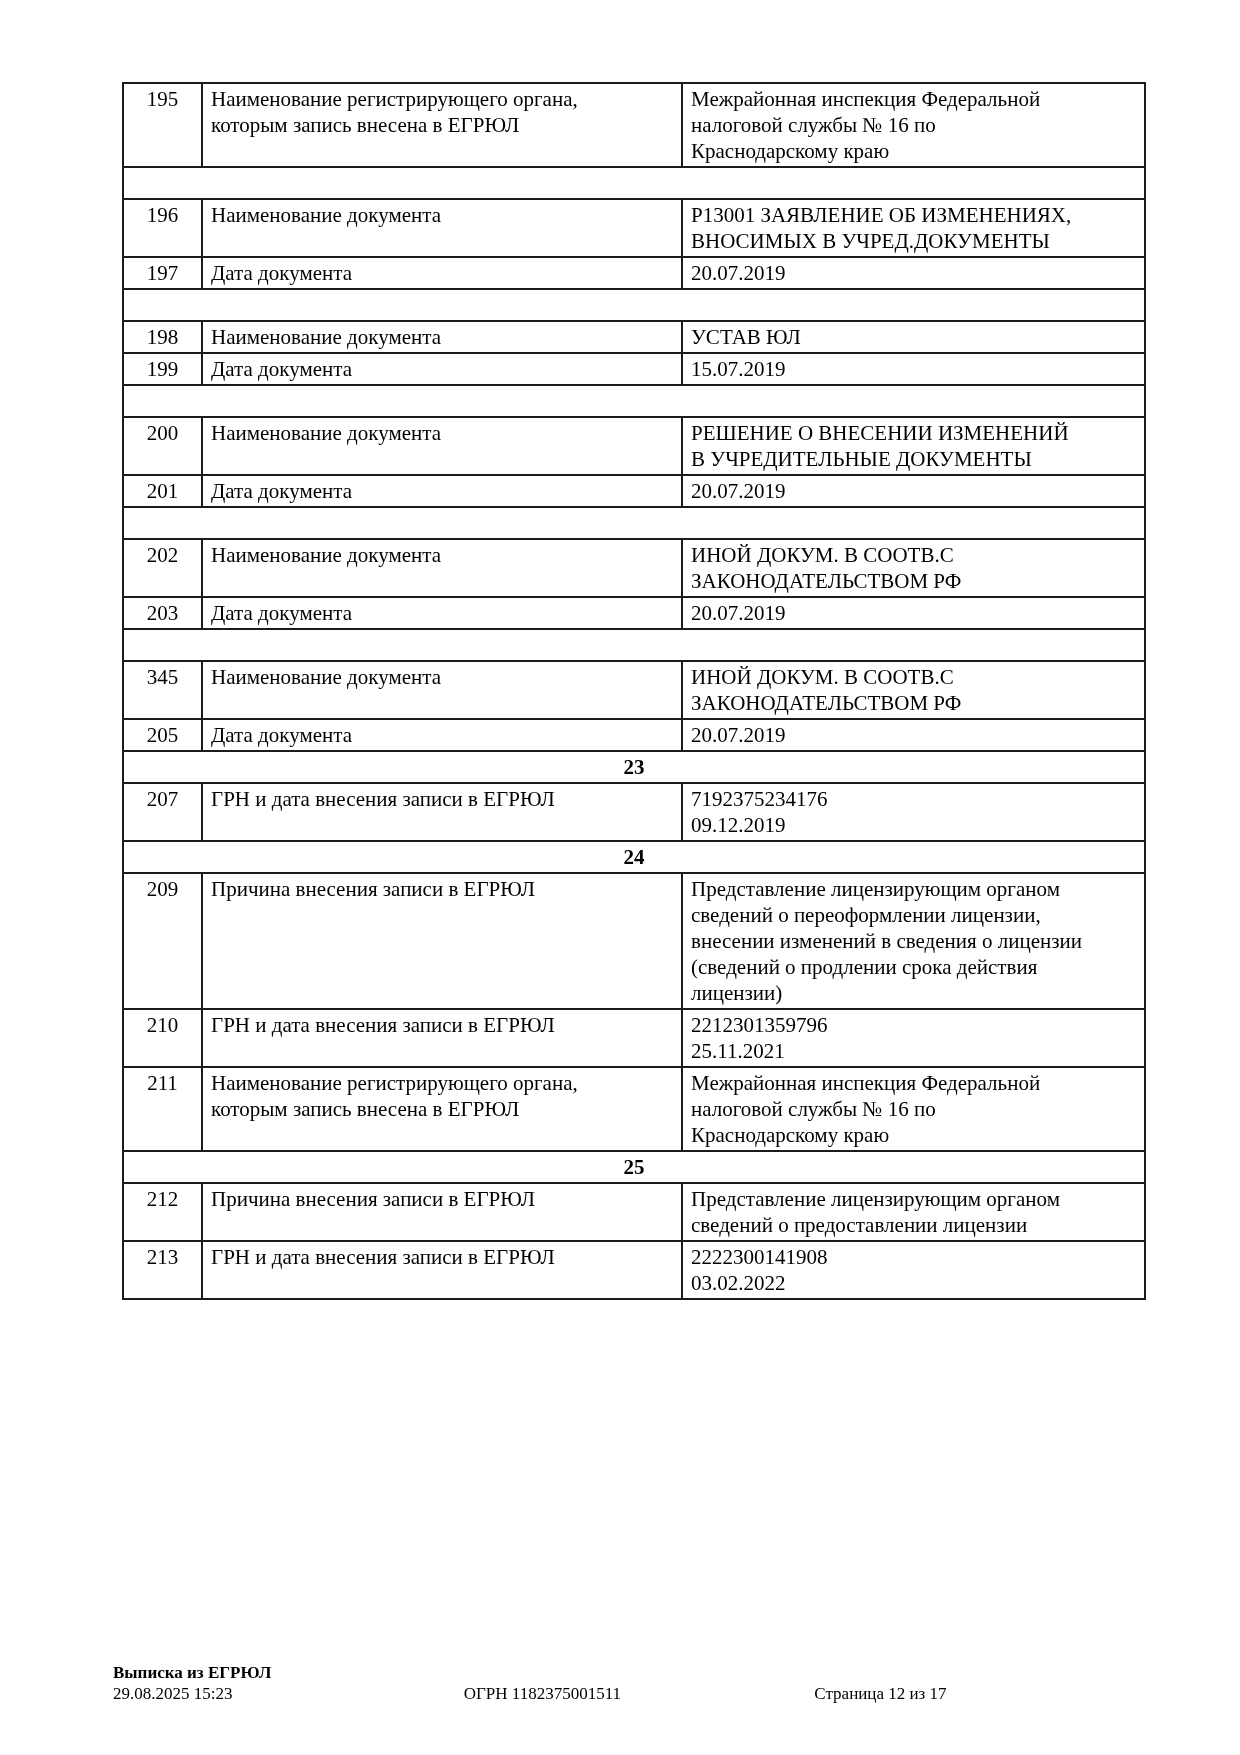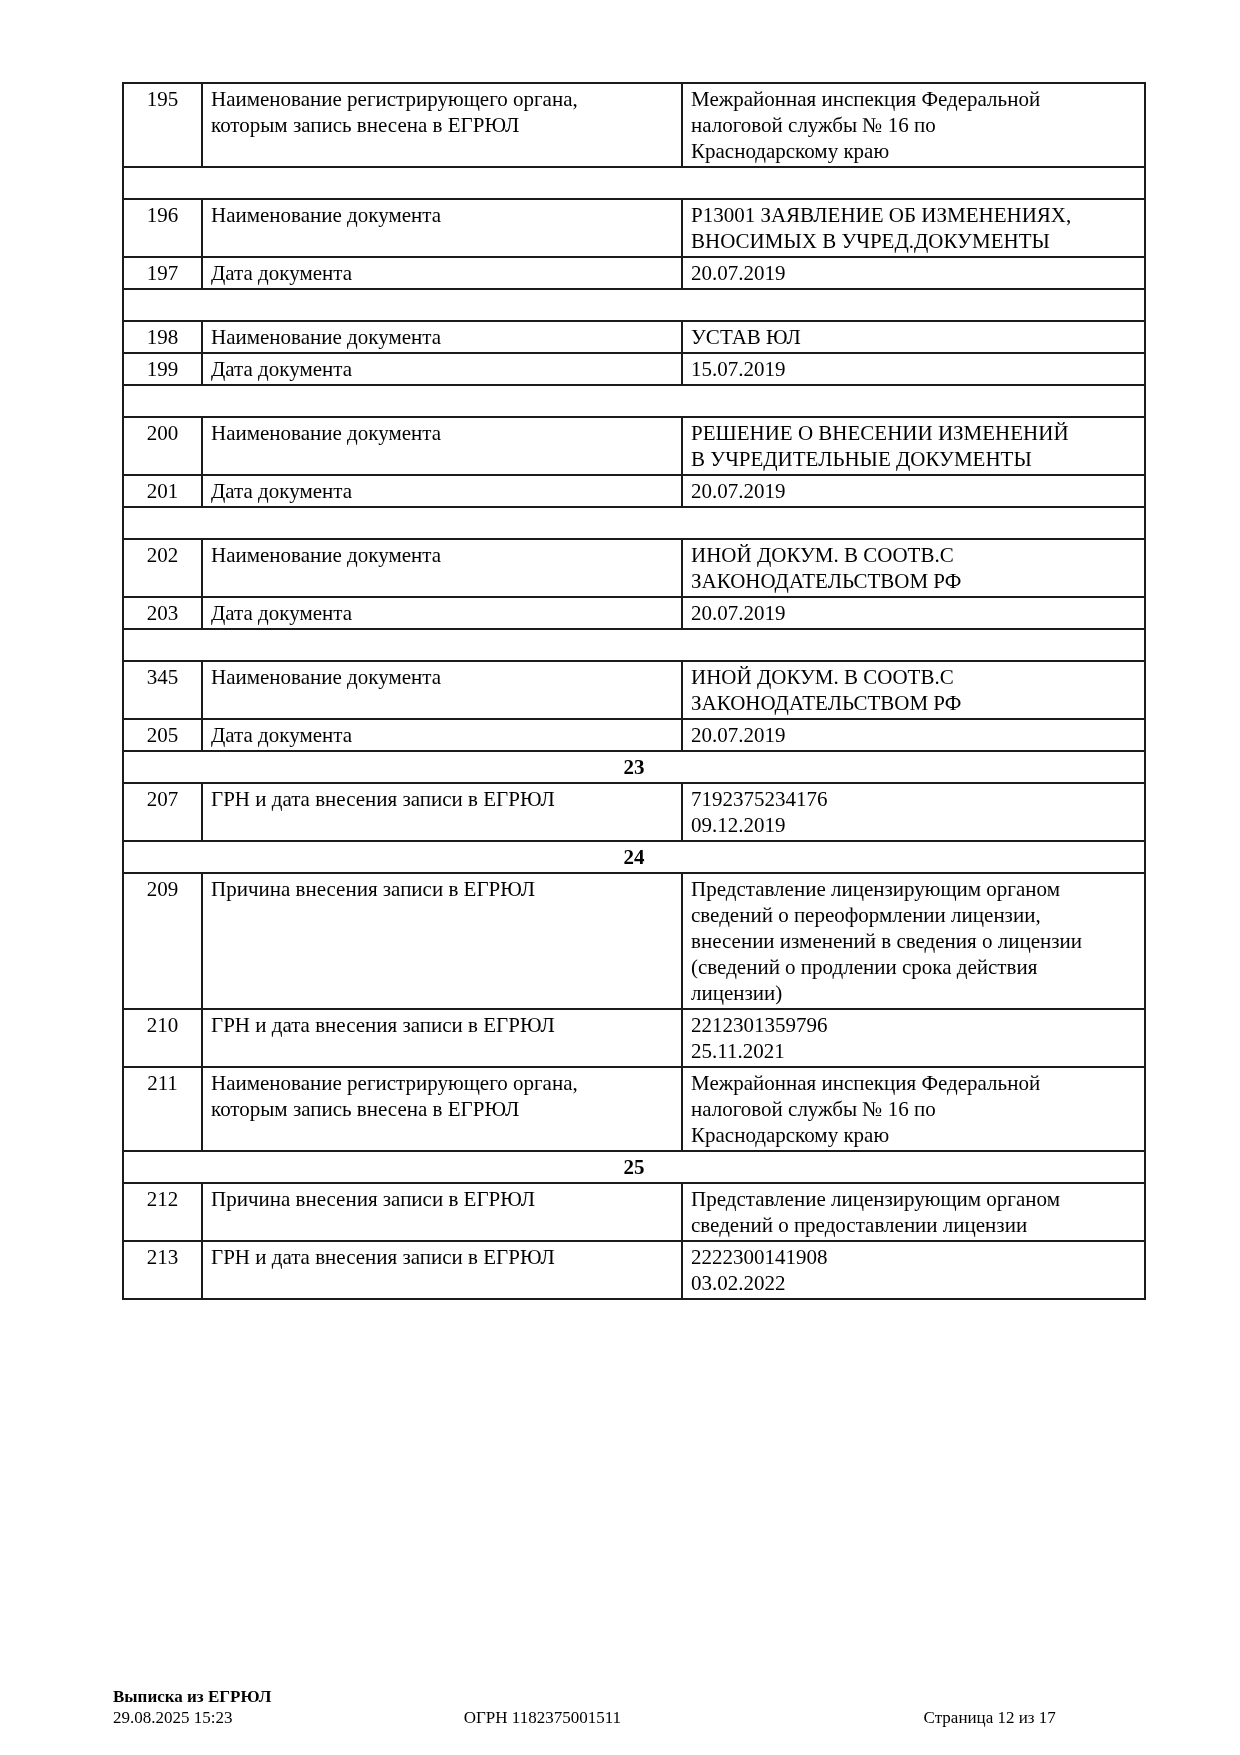--- a/index.html
+++ b/index.html
@@ -52,22 +52,22 @@
     left: 113px;
     top: 1662px;
     width: 1052px;
     display: flex;
     align-items: flex-end;
     font-size: 17px;
     line-height: 21px;
   }
   .footer-left  { flex: 1; text-align: left; }
   .footer-center{ flex: 1; text-align: left; }
-  .footer-right { flex: 1; text-align: center; }
-  .footer-title { font-weight: bold; margin-top: 24px; }
+  .footer-right { flex: 1; text-align: left; }
+  .footer-title { font-weight: bold; }
 </style>
 </head>
 <body>
 
 <div class="page">
   <table class="registry-table">
     <colgroup>
         <col class="c1">
         <col class="c2">
         <col class="c3">

